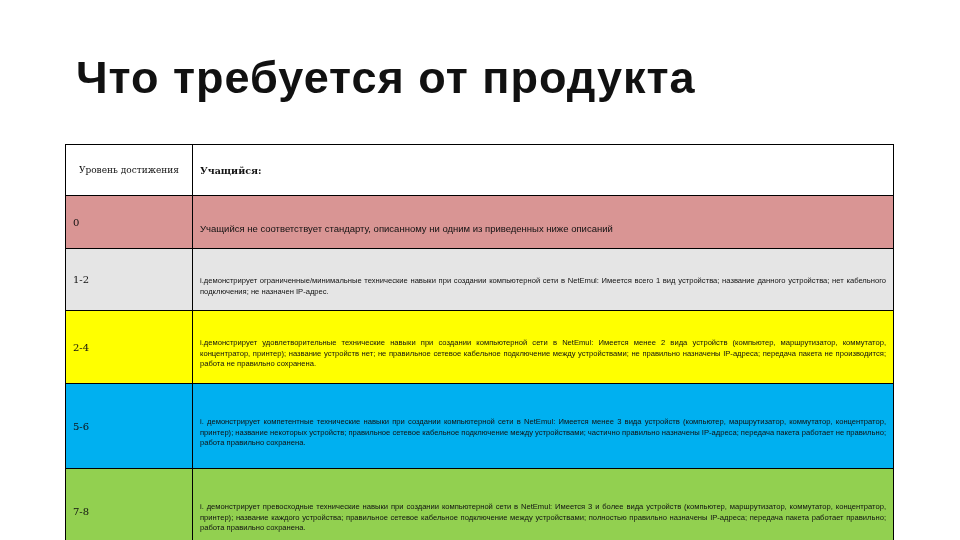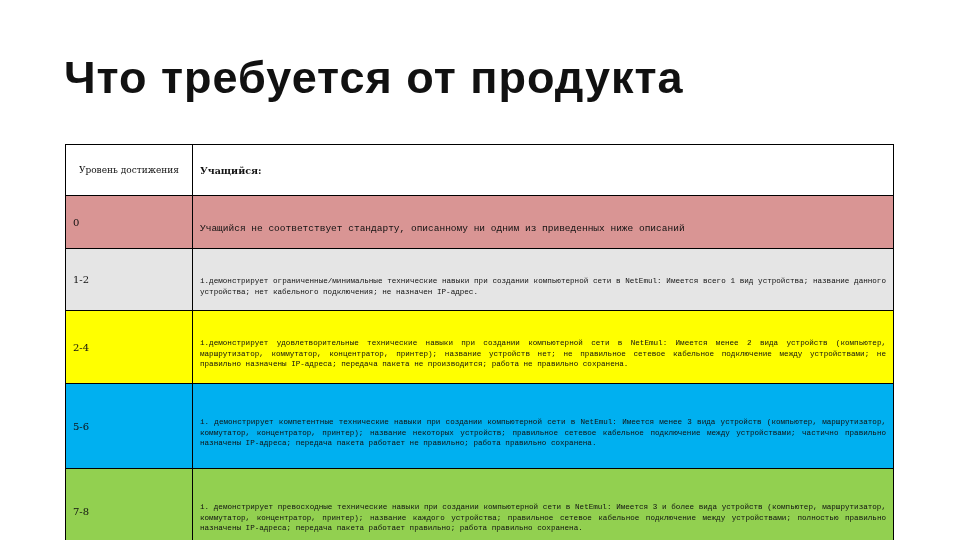--- a/index.html
+++ b/index.html
@@ -1,25 +1,25 @@
 <!DOCTYPE html>
 <html><head>
 <meta charset="utf-8">
 <style>
   html, body { margin:0; padding:0; }
   body { width:960px; height:540px; background:#ffffff; position:relative; overflow:hidden; font-family:"DejaVu Sans", sans-serif; }
-  .title { position:absolute; left:64px; top:52px; font-family:"Liberation Sans", sans-serif; font-weight:bold; font-size:45px; color:#111; letter-spacing:1px; margin:0; }
+  .title { position:absolute; left:76px; top:52px; font-family:"Liberation Sans", sans-serif; font-weight:bold; font-size:45px; color:#111; letter-spacing:1px; margin:0; }
   table.rubric { position:absolute; left:65px; top:144px; width:829px; border-collapse:collapse; table-layout:fixed; }
   table.rubric td { border:1px solid #000; vertical-align:middle; padding:0 7px; }
   col.c1 { width:127px; }
   .hdr td { height:50px; background:#fff; }
   .hdr .lvl { text-align:center; font-family:"DejaVu Serif", serif; font-size:9px; line-height:11px; color:#111; }
   .hdr .stu { font-family:"DejaVu Serif", serif; font-size:9.5px; font-weight:bold; color:#111;margin-top:34px; }
   .lvlcell { font-family:"DejaVu Serif", serif; font-size:10px; color:#111; }
-  .desc { font-size:7.6px; line-height:10.4px; color:#111; text-align:justify; font-family:Liberation Mono, monospace; padding-top:14px !important; }
+  .desc { font-size:7.6px; line-height:10.4px; color:#111; text-align:justify; font-family:Liberation Sans, sans-serif; padding-top:14px !important; }
   .r0 td { background:#d99594; height:38px; }
   .r0 .desc { font-size:9.5px; padding-top:14px !important; }
   .r1 td { background:#e5e5e5; height:47px; }
   .r2 td { background:#ffff00; height:58px; }
   .r3 td { background:#00b0f0; height:70px;margin-left:20px; }
   .r4 td { background:#92d050; height:70px; }
   .lvlcell { padding-top:0 !important; }
 </style>
 </head>
 <body>

